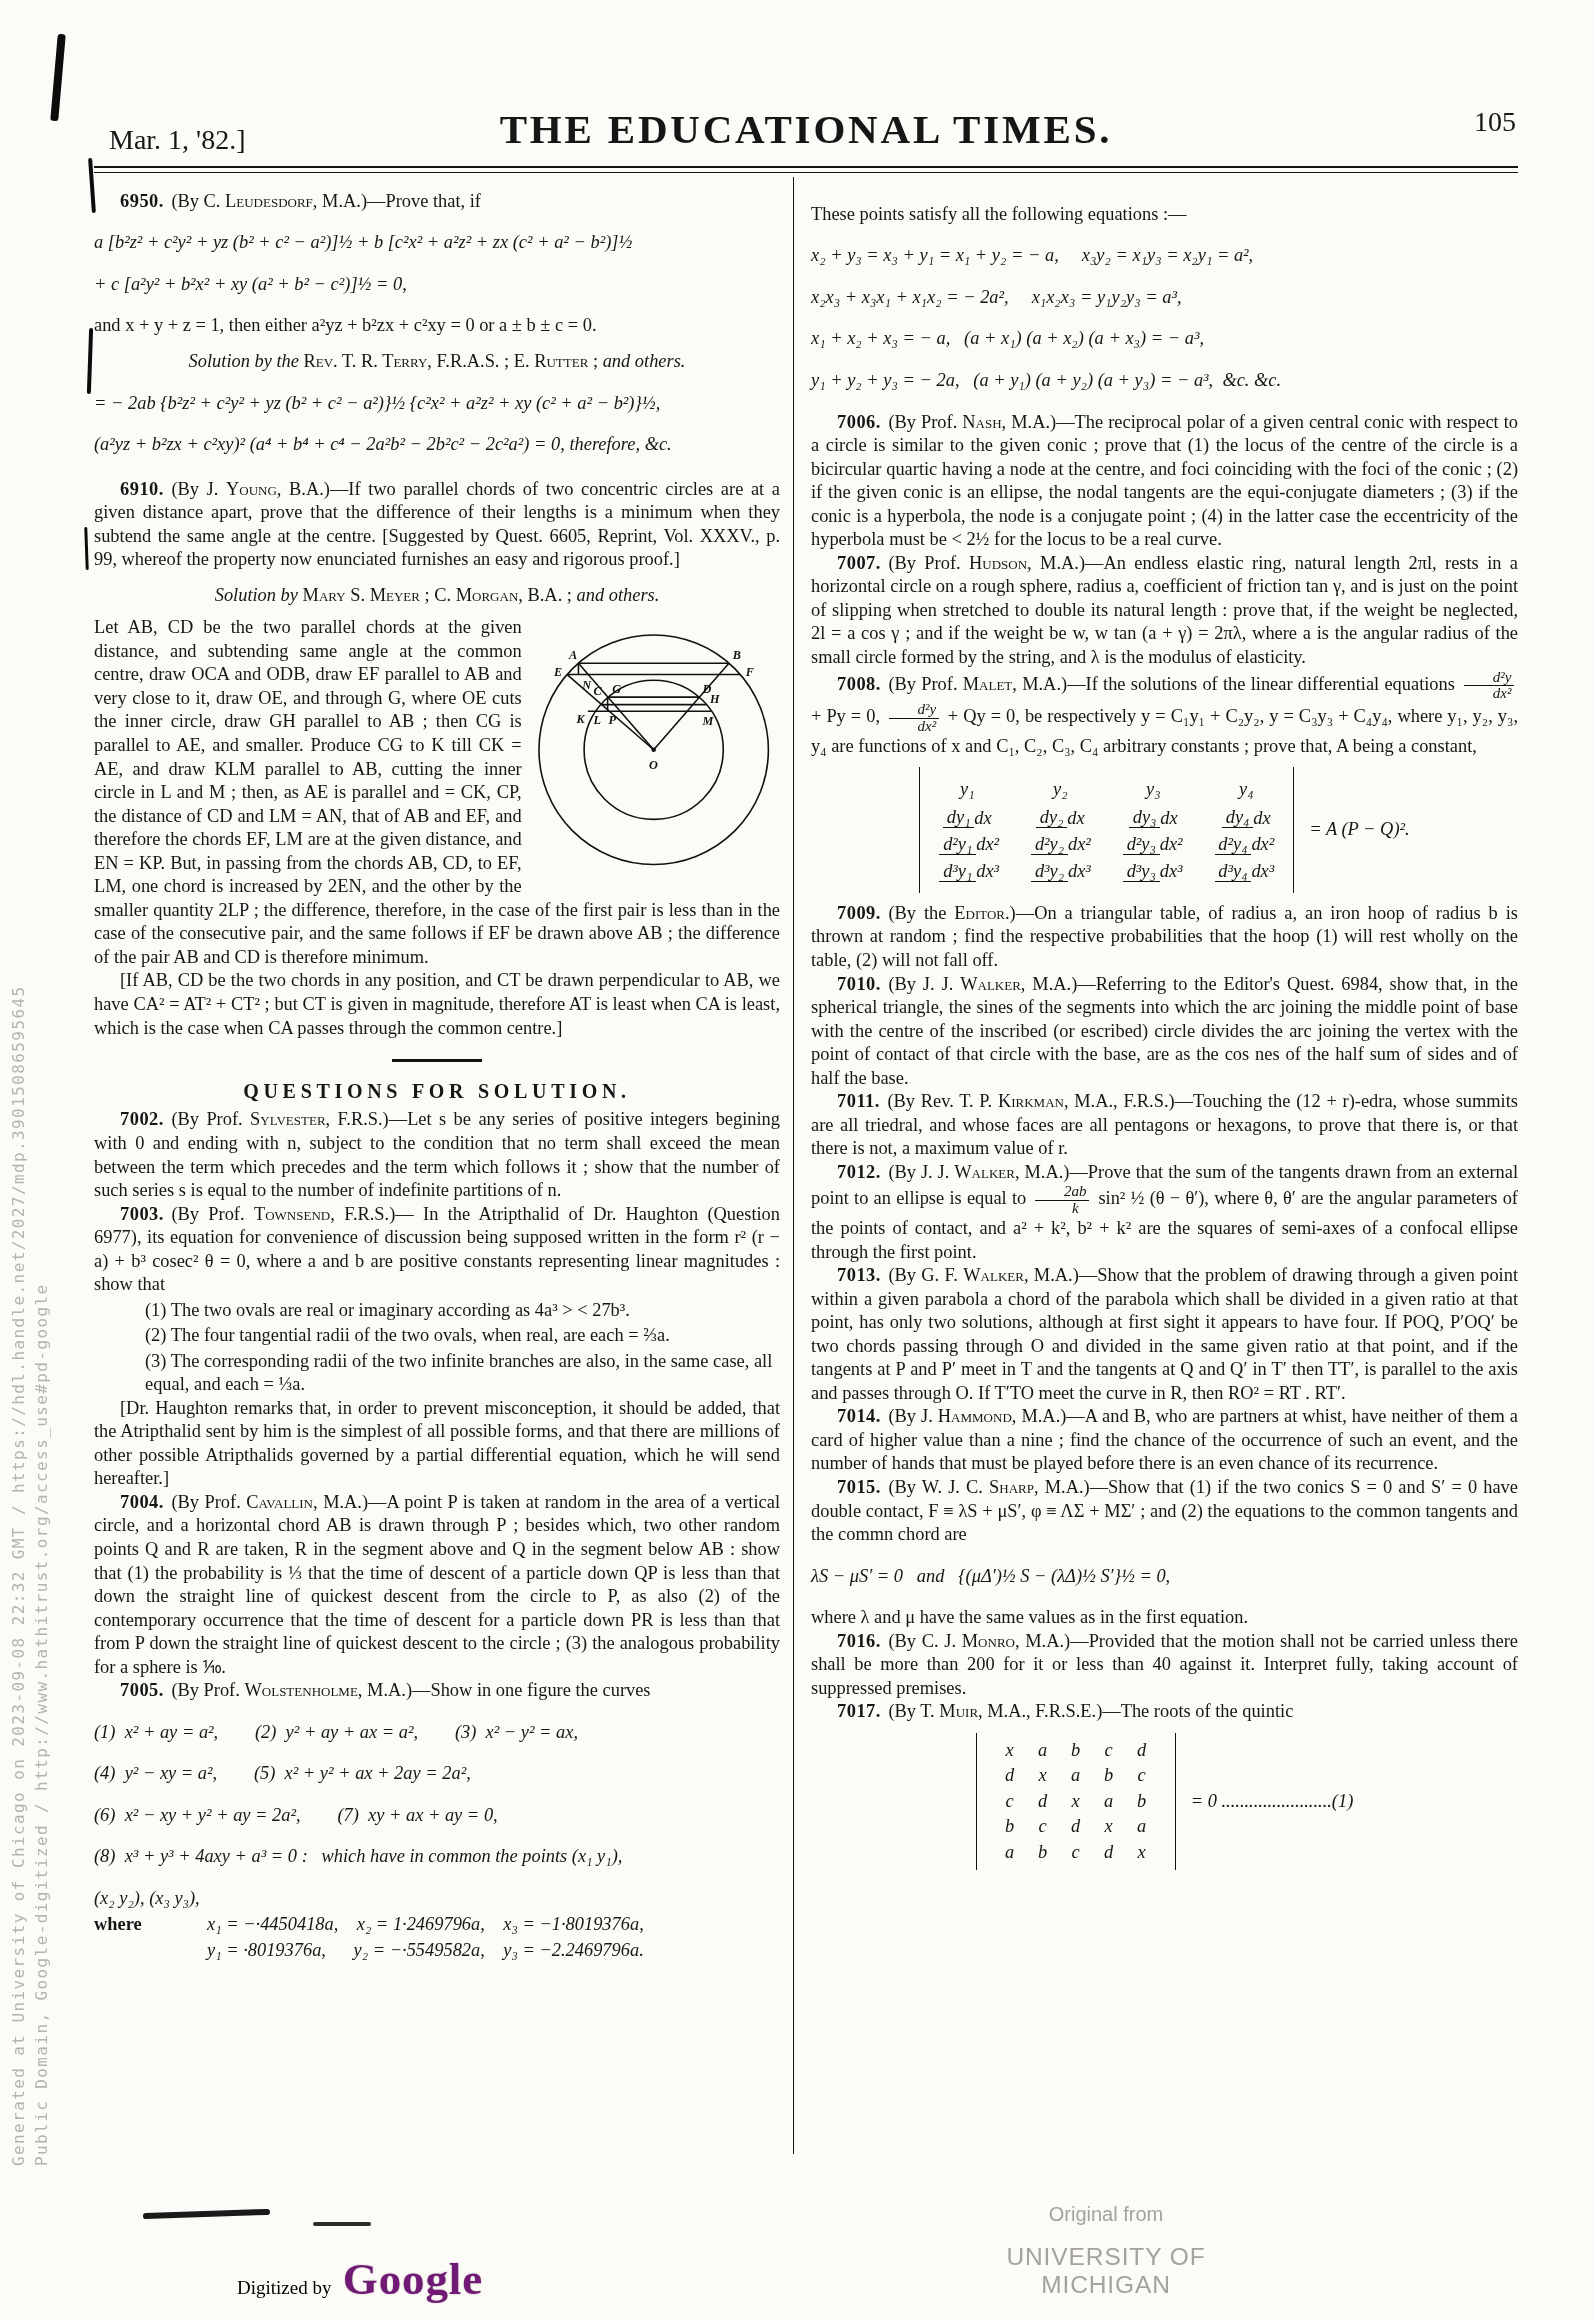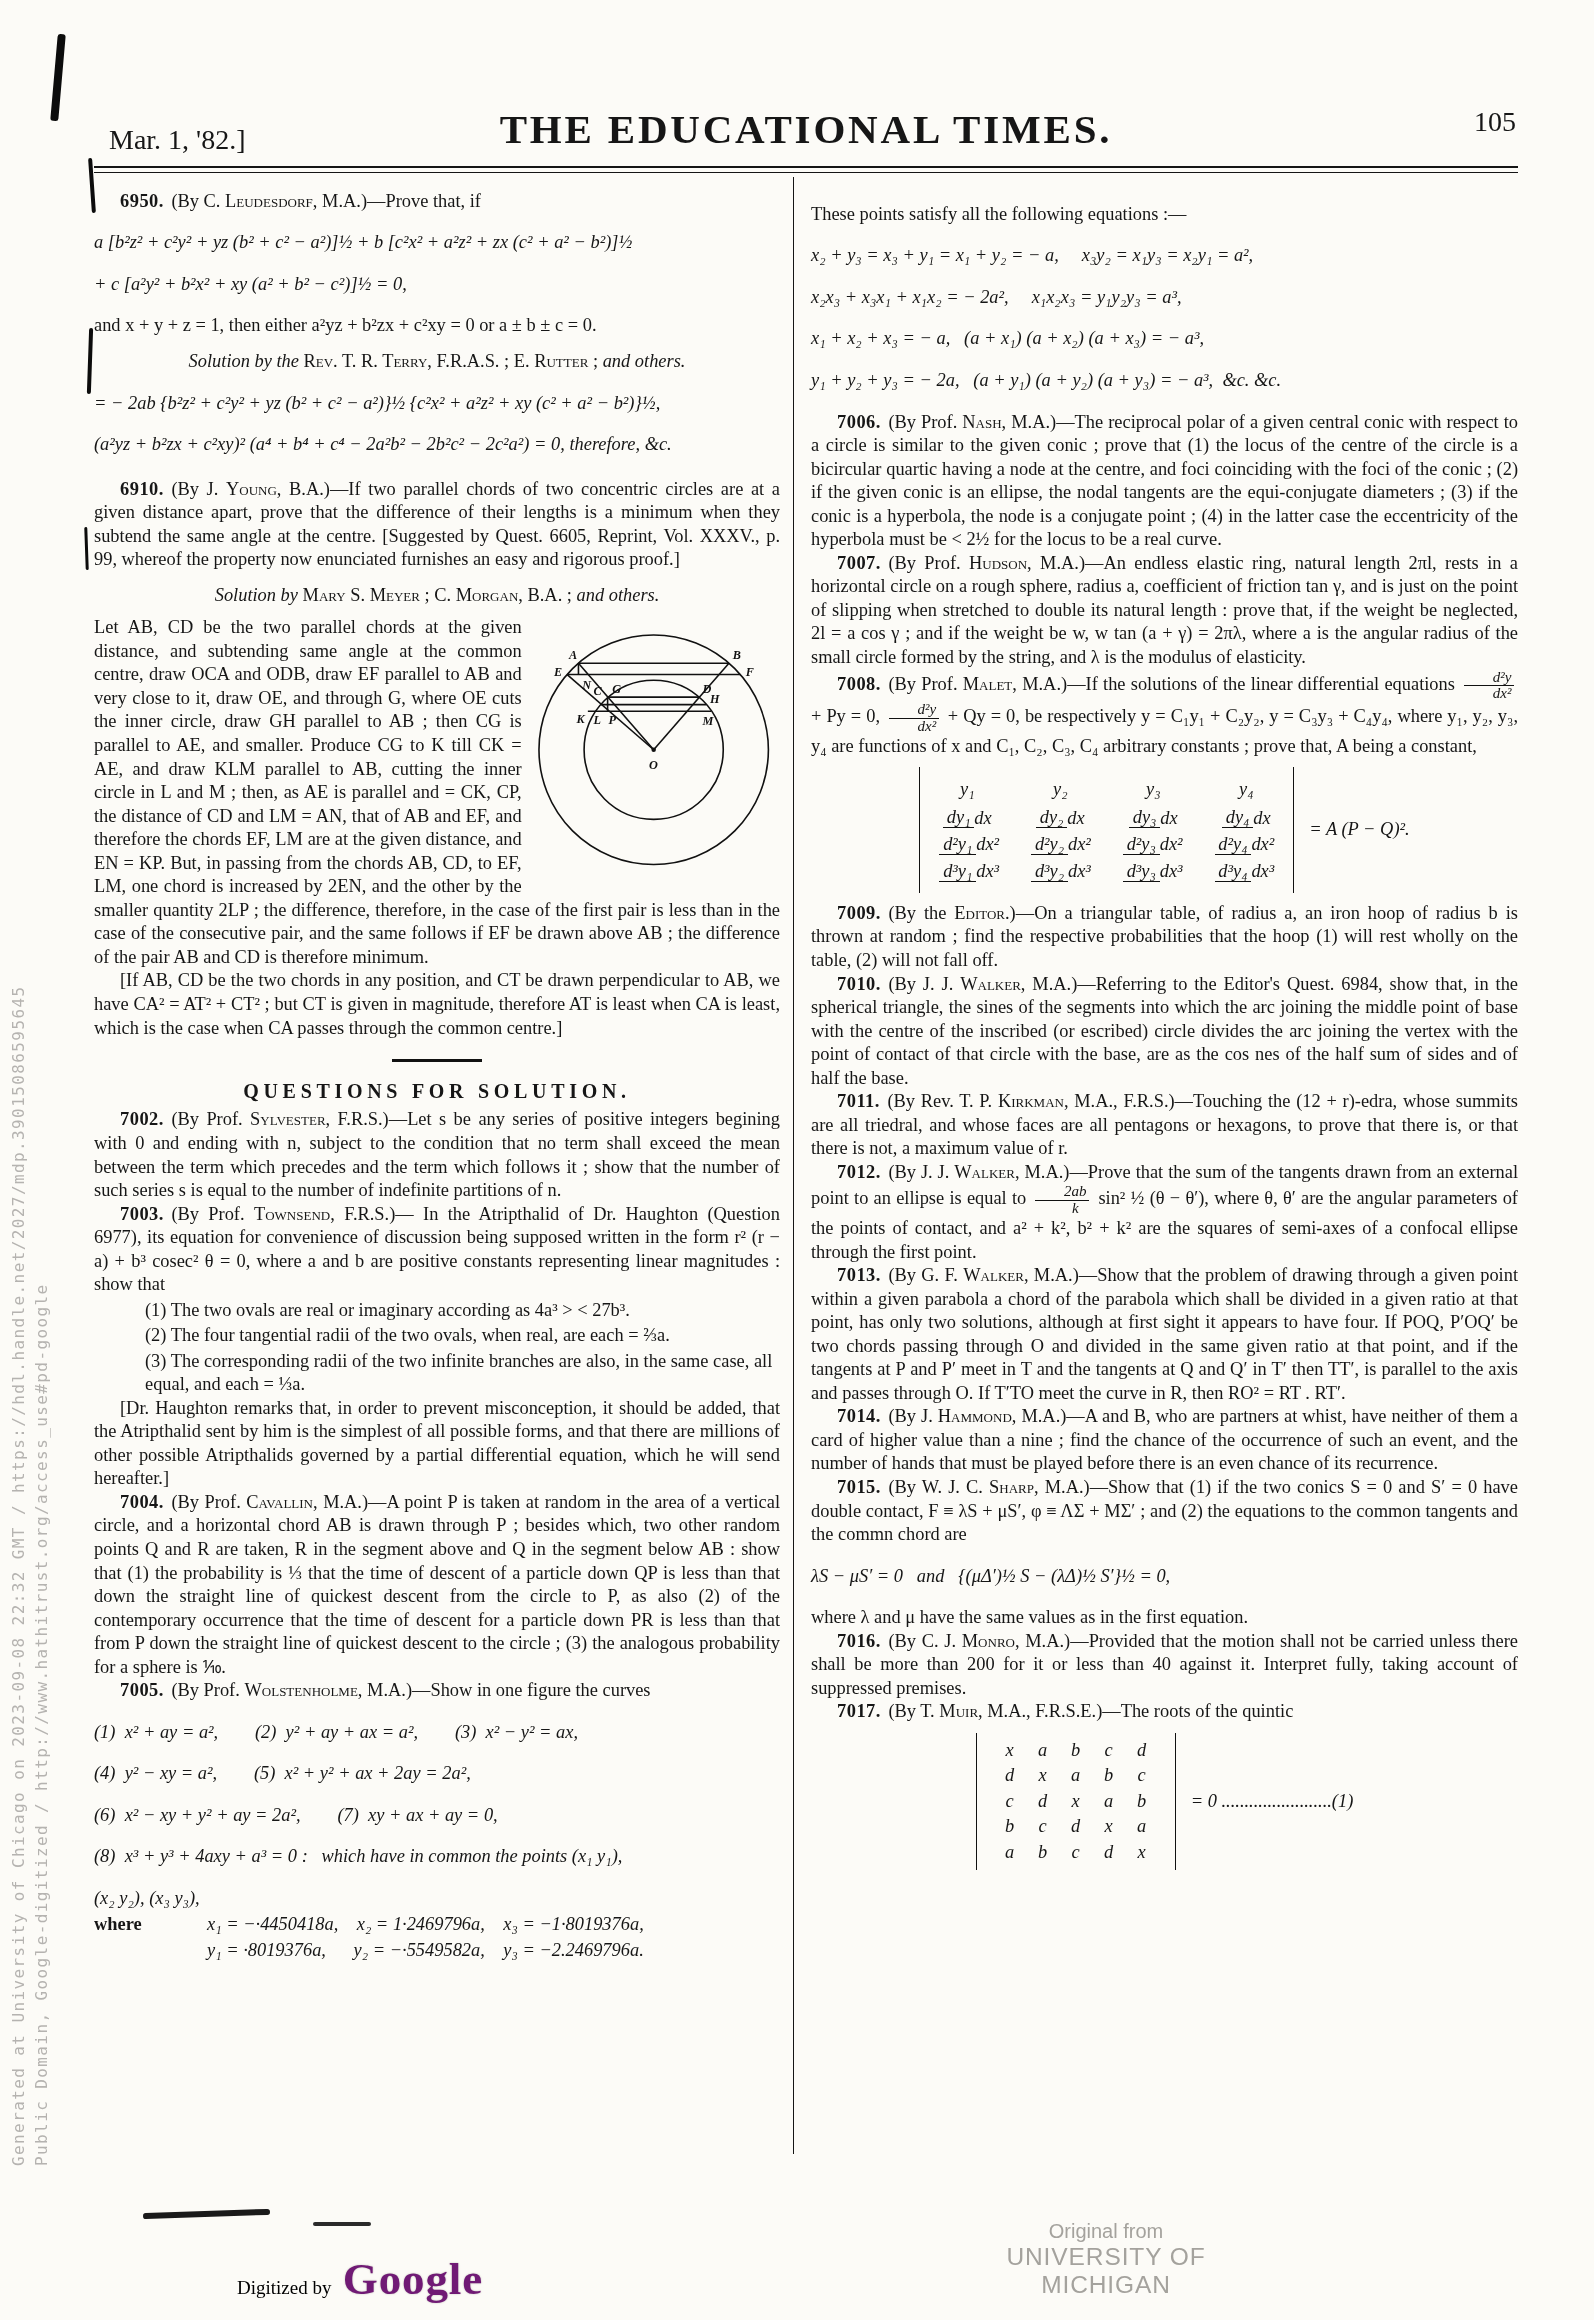--- a/index.html
+++ b/index.html
@@ -71,21 +71,21 @@
   .ifrac .fnum { border-bottom:1.1px solid #111; padding:0 2.8px; }
   .deteq { font-style:italic; }
   
   .f-dig { position:absolute; left:237px; bottom:15px; display:flex; align-items:baseline; gap:11.3px; }
   .f-dig .lbl { color:#000000; font-family:Liberation Serif, serif; font-size:19px; }
   .f-dig .google { color:#701a75; font-size:45px; font-weight:bold; letter-spacing:0.9px;
                    font-family:"Liberation Serif", serif; text-shadow:0 0 1.9px #bdbbb6; }
   .f-orig { position:absolute; left:946px; bottom:21px; width:320px; text-align:center;
             color:#a4a29d; font-family:"Liberation Sans", sans-serif; }
   .f-orig .l1 { font-size:20px; }
-  .f-orig .l2 { font-size:24.5px; letter-spacing:0.9px; margin-top:0; }
+  .f-orig .l2 { font-size:24.5px; letter-spacing:0.9px; margin-top:17px; }
 </style>
 </head>
 <body>
 
 <div class="page">
 
   <div class="artifact a1"></div>
   <div class="artifact a2"></div>
   <div class="artifact a3"></div>
   <div class="artifact a4"></div>

